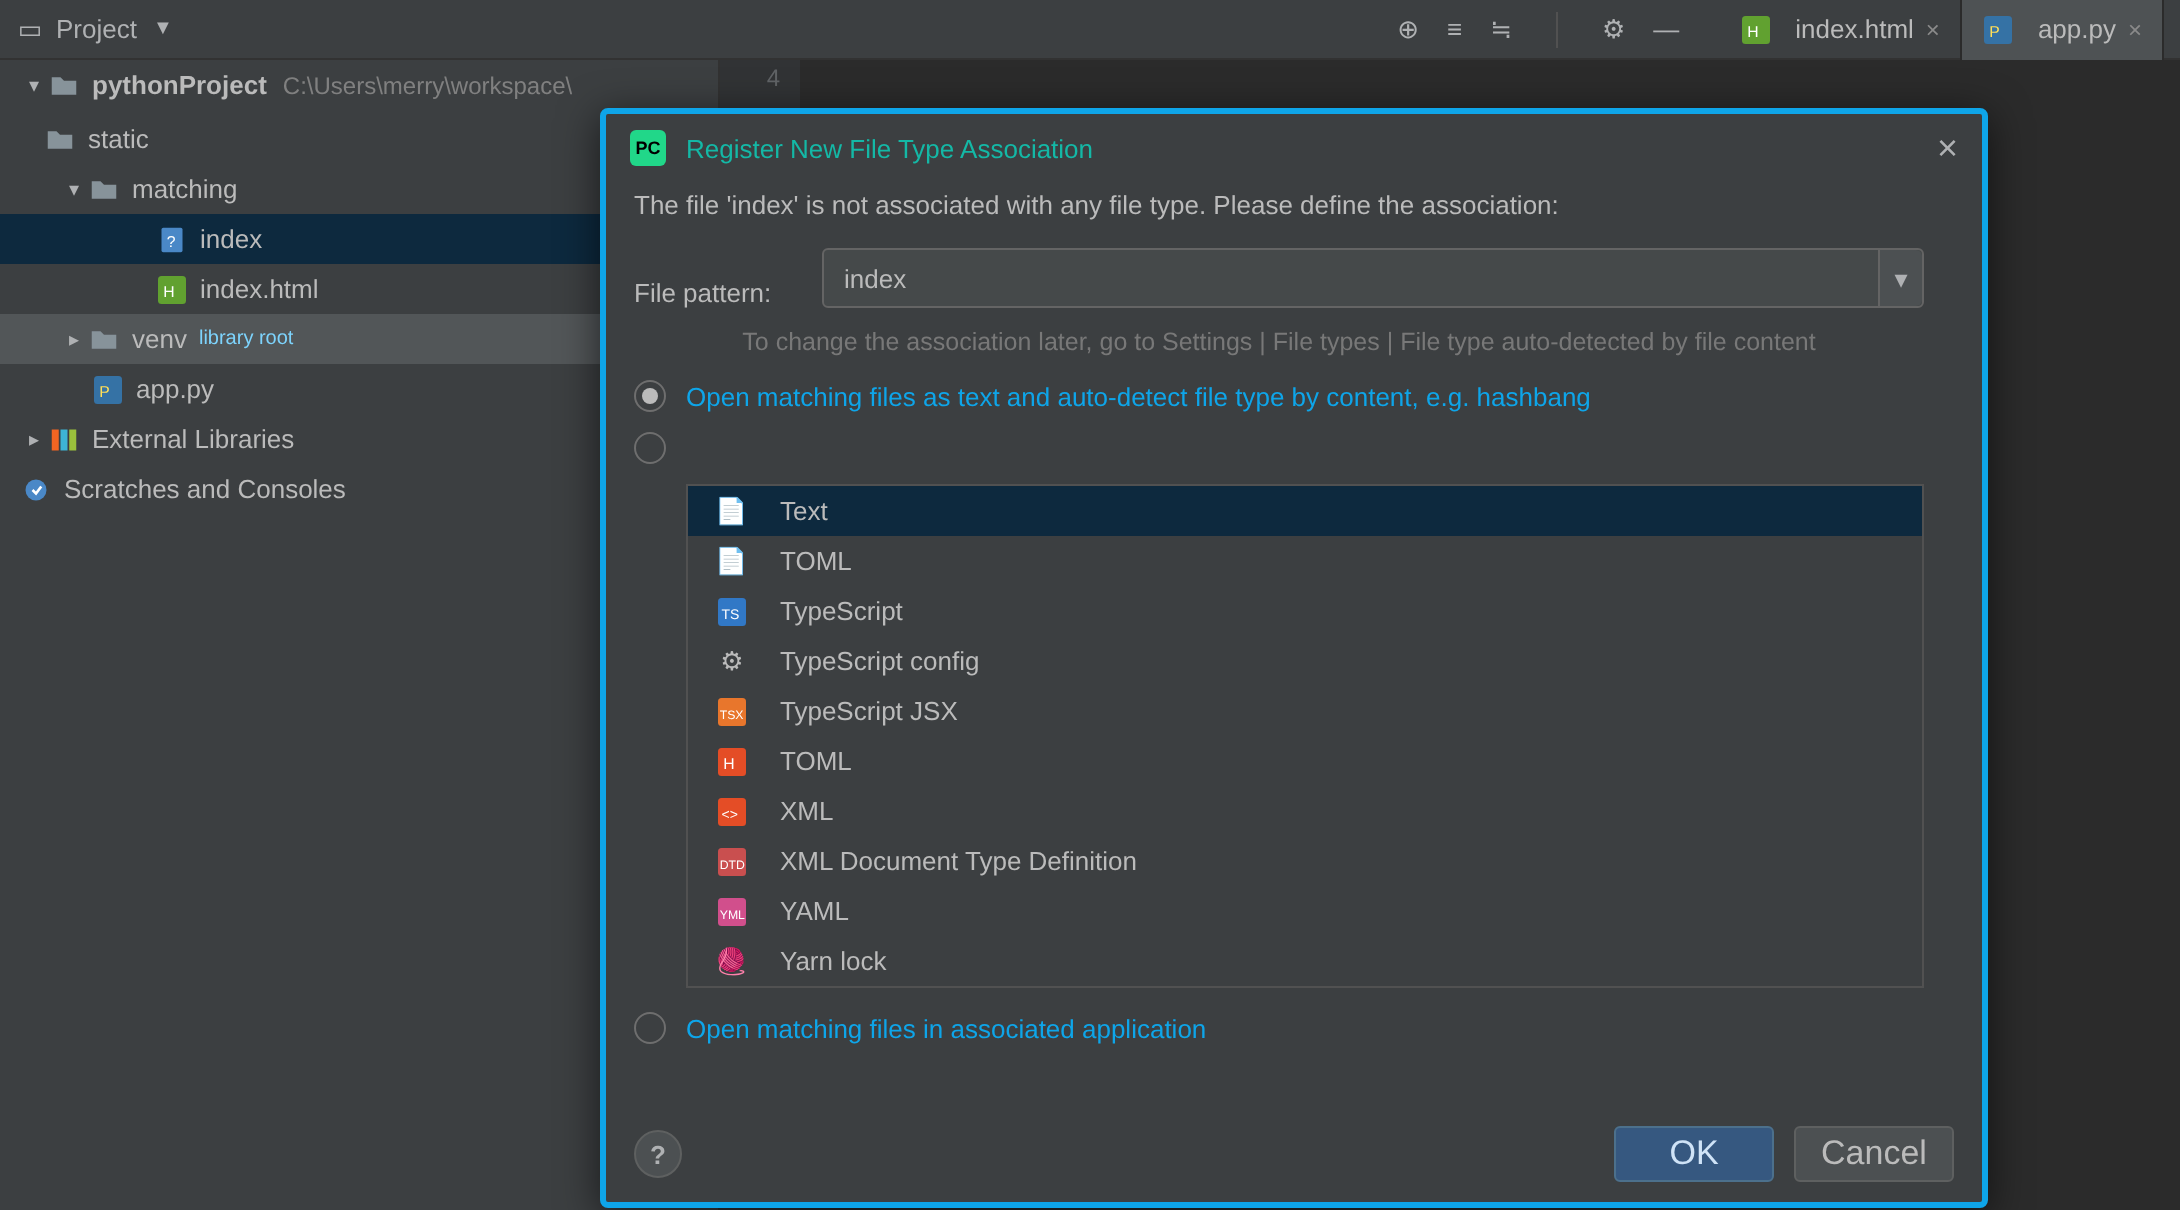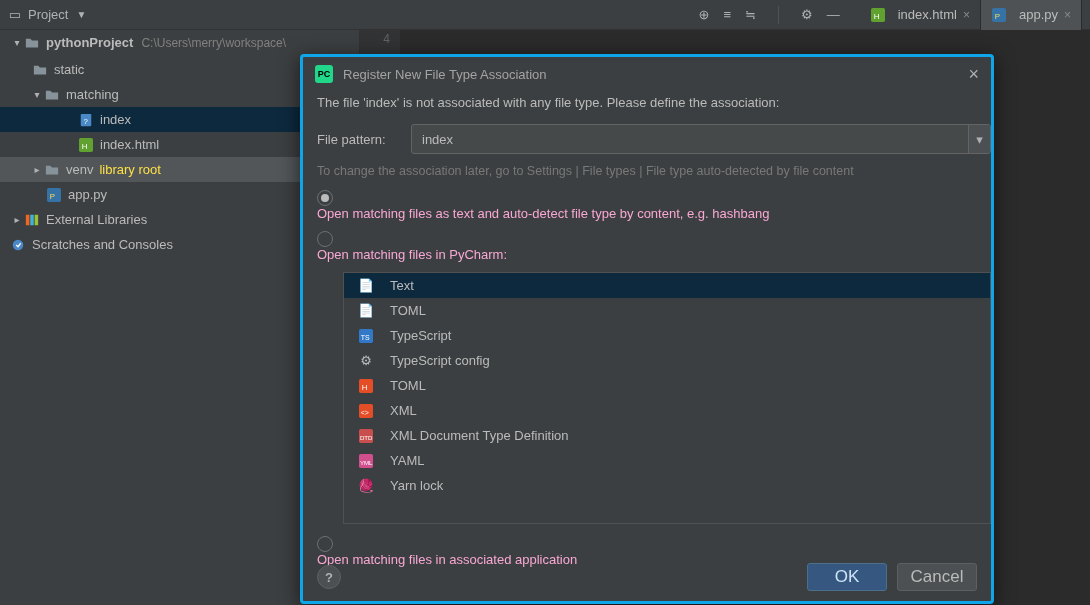--- a/index.html
+++ b/index.html
@@ -16,36 +16,36 @@
 .sidebar { width: 360px; background: #3c3f41; border-right: 1px solid #323232; }
 .proj-header { height: 18px; display: flex; align-items: center; padding-left: 14px; color:#bbbbbb; font-size:13px;}
 .proj-path { color: #808080; font-size: 12px; margin-left: 8px; white-space: nowrap; overflow: hidden; }
 .tree { padding-top: 2px; }
 .tree-row { height: 25px; display: flex; align-items: center; padding-right: 6px; }
 .tree-row.selected { background: #0d293e; }
 .tree-row.highlight { background: #525658; }
 .chev { width: 14px; text-align: center; color: #afb1b3; font-size: 10px; }
 .node-icon { width: 16px; height: 16px; margin-right: 6px; display: inline-flex; align-items: center; justify-content: center; }
 .node-label { color: #bbbbbb; }
-.muted { color: #fde047; margin-left: 6px; font-size: 13px; }
+.muted { color: #7dd3fc; margin-left: 6px; font-size: 10px; }
 .gutter { width: 40px; background: #313335; color: #606366; padding-top: 2px; text-align: right; padding-right: 10px; font-size: 12px; }
 .editor { flex: 1; background: #2b2b2b; }
 
 .dialog { position: absolute; left: 300px; top: 54px; width: 694px; height: 550px; background: #3c3f41; border: 3px solid #0ea5e9; box-shadow: 0 4px 20px rgba(0,0,0,0.6); border-radius: 4px; }
 .dlg-title { height: 34px; display: flex; align-items: center; padding: 0 12px; }
-.dlg-title-text { color: #a3a3a3; margin-left: 10px; font-size: 13px; }
+.dlg-title-text { color: #14b8a6; margin-left: 10px; font-size: 13px; }
 .dlg-close { margin-left: auto; color: #afb1b3; font-size: 18px; cursor: pointer; }
-.dlg-body { padding: 4px 0 0 14px; }
+.dlg-body { padding: 4px 29px 0 14px; }
 .msg { color: #bbbbbb; margin-bottom: 14px; font-size: 13px; }
-.field-row { display: flex; align-items: center; margin-bottom: 10px; }
+.field-row { display: flex; align-items: flex-end; margin-bottom: 10px; }
 .field-label { width: 94px; color: #bbbbbb; }
 .combo { flex: 1; height: 30px; background: #45494a; border: 1px solid #646464; border-radius: 3px; display: flex; align-items: center; padding: 0 10px; color: #bbbbbb; }
 .combo-arrow { width: 22px; height: 28px; border-left: 1px solid #646464; margin-left: auto; display: flex; align-items: center; justify-content: center; color: #afb1b3; background:#4c5052; margin-right:-10px; border-radius:0 3px 3px 0;}
-.hint { color: #787878; font-size: 12.5px; text-align: left; margin-bottom: 12px; }
-.radio-row { display: flex; align-items: flex-start; margin: 6px 0 10px 0; color: #f9a8d4; cursor: pointer; flex-direction: column; }
+.hint { color: #787878; font-size: 12.5px; text-align: center; margin-bottom: 12px; }
+.radio-row { display: flex; align-items: flex-end; margin: 6px 0 10px 0; color: #0ea5e9; cursor: pointer; }
 .radio { width: 16px; height: 16px; border: 1.5px solid #6e6e6e; border-radius: 50%; margin-right: 10px; display: inline-flex; align-items: center; justify-content: center; }
 .radio.checked::after { content: ""; width: 8px; height: 8px; background: #bbbbbb; border-radius: 50%; }
 .ft-list { margin-left: 26px; height: 252px; background: #3c3f41; border: 1px solid #515151; overflow-y: auto; position: relative; }
 .ft-row { height: 25px; display: flex; align-items: center; padding-left: 14px; gap: 10px; color: #bbbbbb; }
 .ft-row.sel { background: #0d293e; }
 .ft-list::-webkit-scrollbar { width: 10px; }
 .ft-list::-webkit-scrollbar-thumb { background: #5b5f61; border-radius: 5px; }
 .ft-list::-webkit-scrollbar-track { background: #3c3f41; }
 .dlg-footer { position: absolute; bottom: 0; left: 0; right: 0; height: 48px; display: flex; align-items: center; padding: 0 14px; }
 .help-btn { width: 24px; height: 24px; border-radius: 50%; background: #4c5052; color: #afb1b3; display: flex; align-items: center; justify-content: center; font-weight: bold; cursor: pointer; border:1px solid #5e6060;}
@@ -101,21 +101,21 @@
       <span class="chev">▾</span>
       <span class="node-icon">
           <svg class="icon-svg" viewBox="0 0 16 16">
             <path fill="#87939a" d="M1 3h5l2 2h7v8H1z"></path>
           </svg>
         </span>
       <b class="node-label">pythonProject</b>
       <span class="proj-path">C:\Users\merry\workspace\</span>
     </div>
     <div class="tree">
-      <div class="tree-row" style="padding-left:32px;">
+      <div class="tree-row" style="padding-left:22px;">
         <span class="node-icon">
             <svg class="icon-svg" viewBox="0 0 16 16">
               <path fill="#87939a" d="M1 3h5l2 2h7v8H1z"></path>
             </svg>
           </span>
         <span class="node-label">static</span>
       </div>
       <div class="tree-row" style="padding-left:30px;">
         <span class="chev">▾</span>
         <span class="node-icon">
@@ -205,21 +205,20 @@
         <span class="combo-arrow">▾</span>
       </div>
     </div>
     <div class="hint">To change the association later, go to Settings | File types | File type auto-detected by file content</div>
     <div class="radio-row">
       <span class="radio checked"></span>
       <span>Open matching files as text and auto-detect file type by content, e.g. hashbang</span>
     </div>
     <div class="radio-row">
       <span class="radio"></span>
-      <span>Open matching files in PyCharm:</span>
     </div>
     <div class="ft-list">
       <div class="ft-row sel">
           <span class="node-icon">📄</span>
           <span>Text</span>
         </div>
       <div class="ft-row">
           <span class="node-icon">📄</span>
           <span>TOML</span>
         </div>
@@ -228,20 +227,29 @@
             <svg class="icon-svg" viewBox="0 0 16 16">
               <rect width="16" height="16" fill="#3178c6" rx="2"></rect>
               <text x="2" y="12" font-size="8" fill="#fff">TS</text>
             </svg>
           </span>
           <span>TypeScript</span>
         </div>
       <div class="ft-row">
           <span class="node-icon">⚙</span>
           <span>TypeScript config</span>
+        </div>
+      <div class="ft-row">
+          <span class="node-icon">
+            <svg class="icon-svg" viewBox="0 0 16 16">
+              <rect width="16" height="16" fill="#e8762c" rx="2"></rect>
+              <text x="1" y="12" font-size="7" fill="#fff">TSX</text>
+            </svg>
+          </span>
+          <span>TypeScript JSX</span>
         </div>
       <div class="ft-row">
           <span class="node-icon">
             <svg class="icon-svg" viewBox="0 0 16 16">
               <rect width="16" height="16" fill="#e44d26" rx="2"></rect>
               <text x="3" y="12" font-size="9" fill="#fff">H</text>
             </svg>
           </span>
           <span>TOML</span>
         </div>

